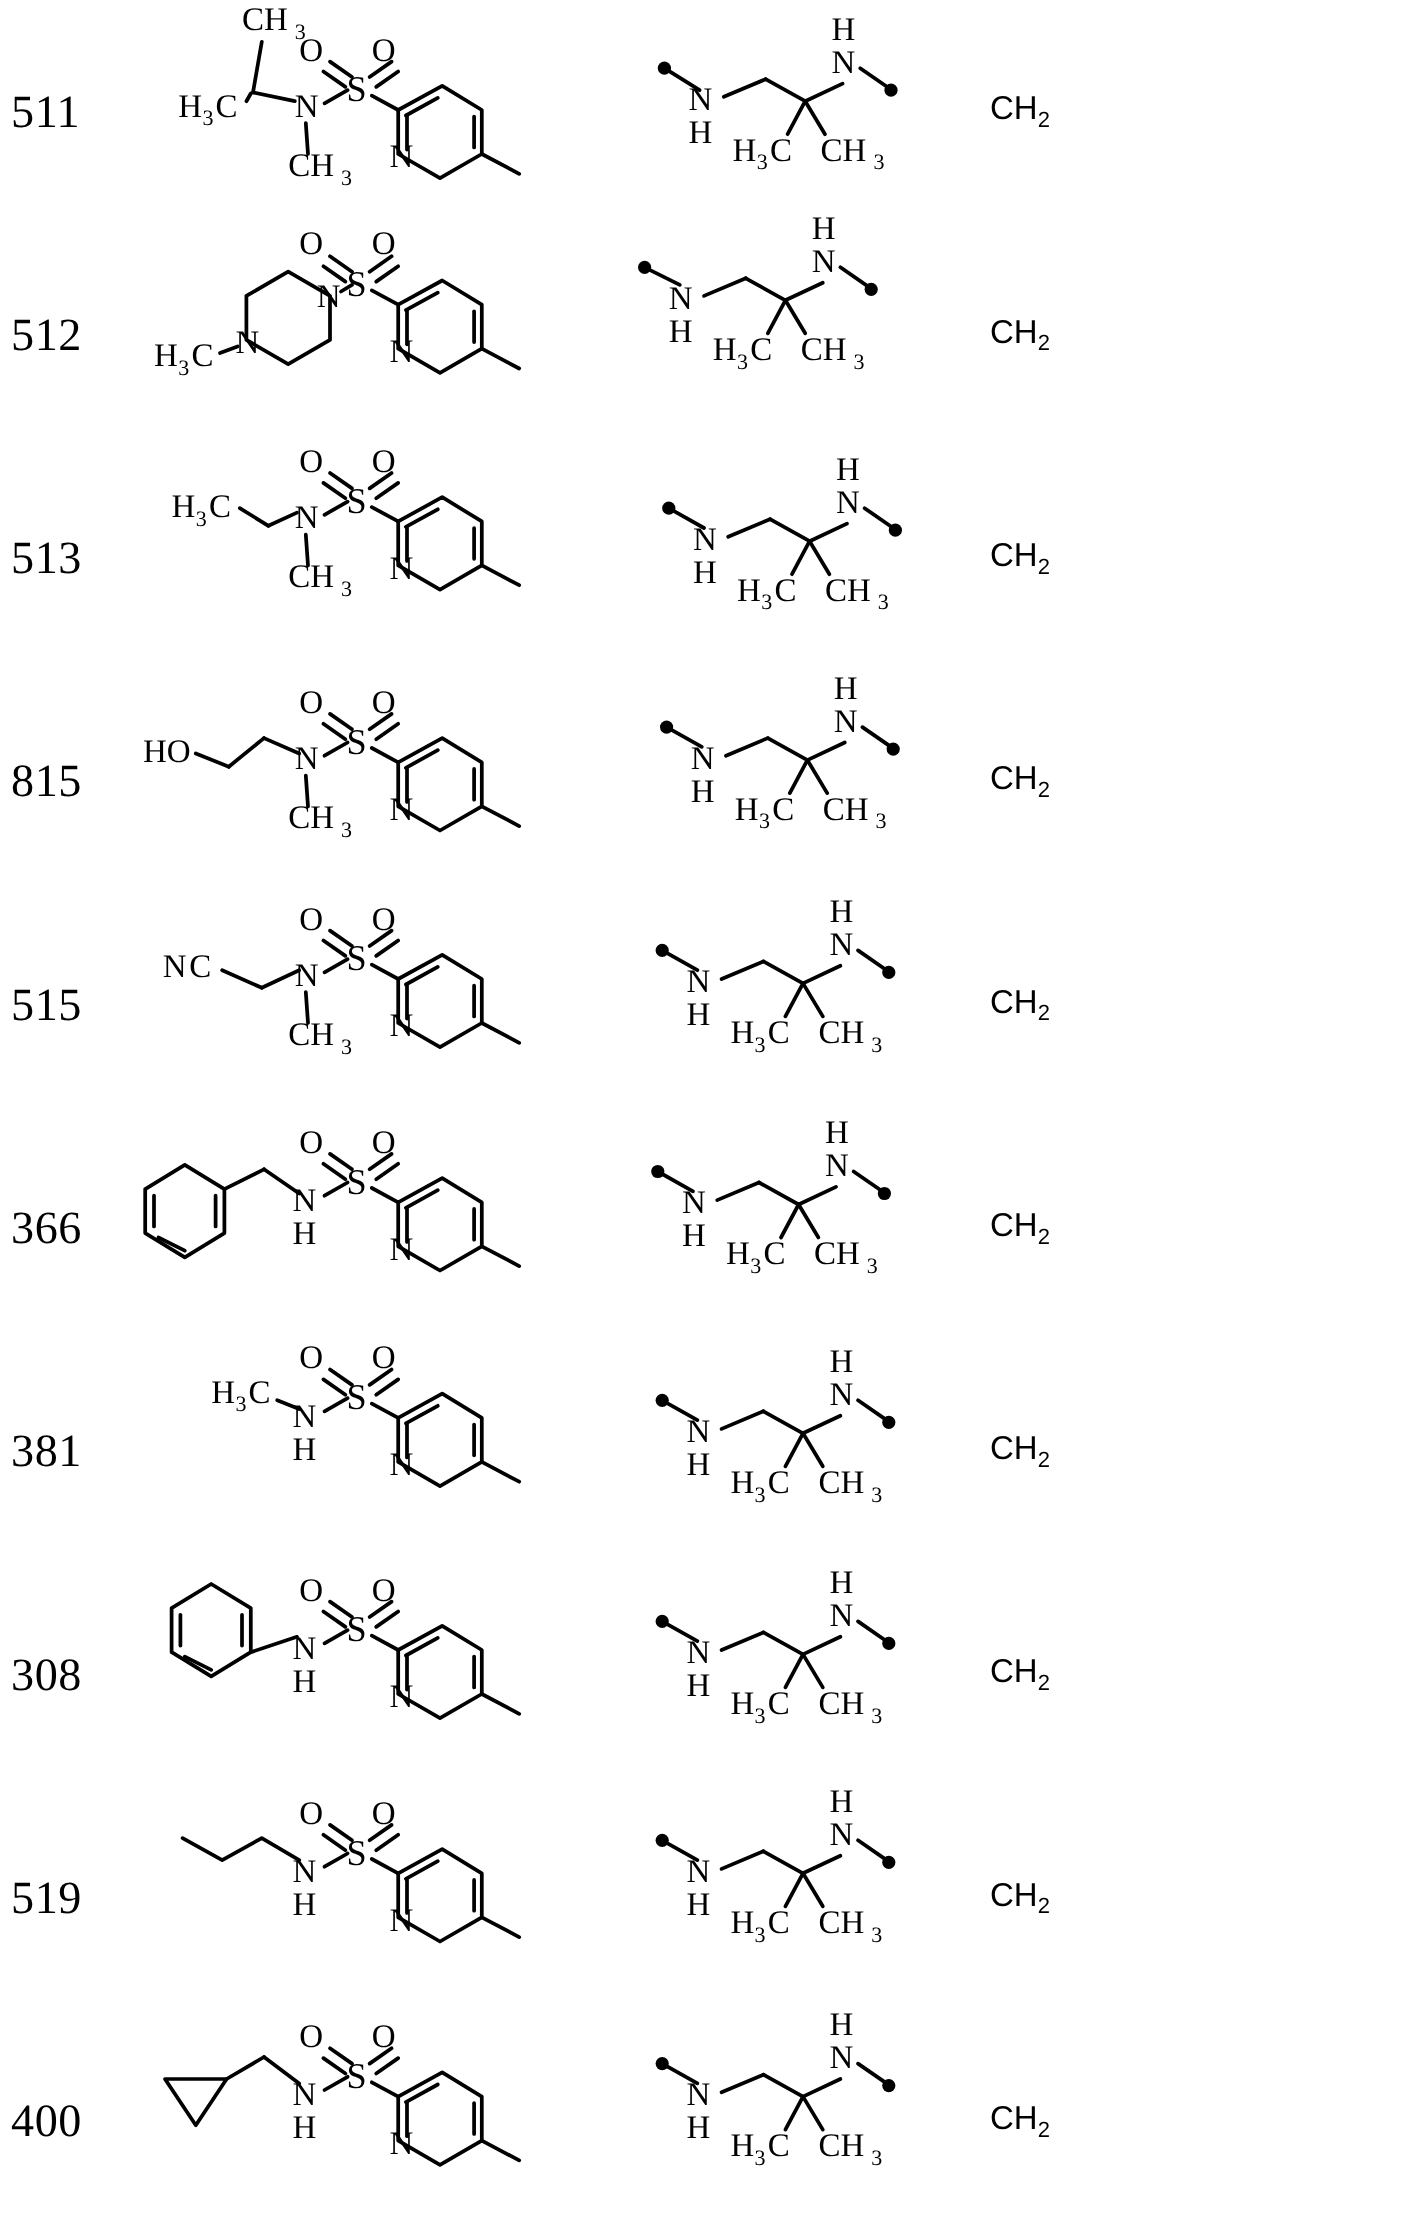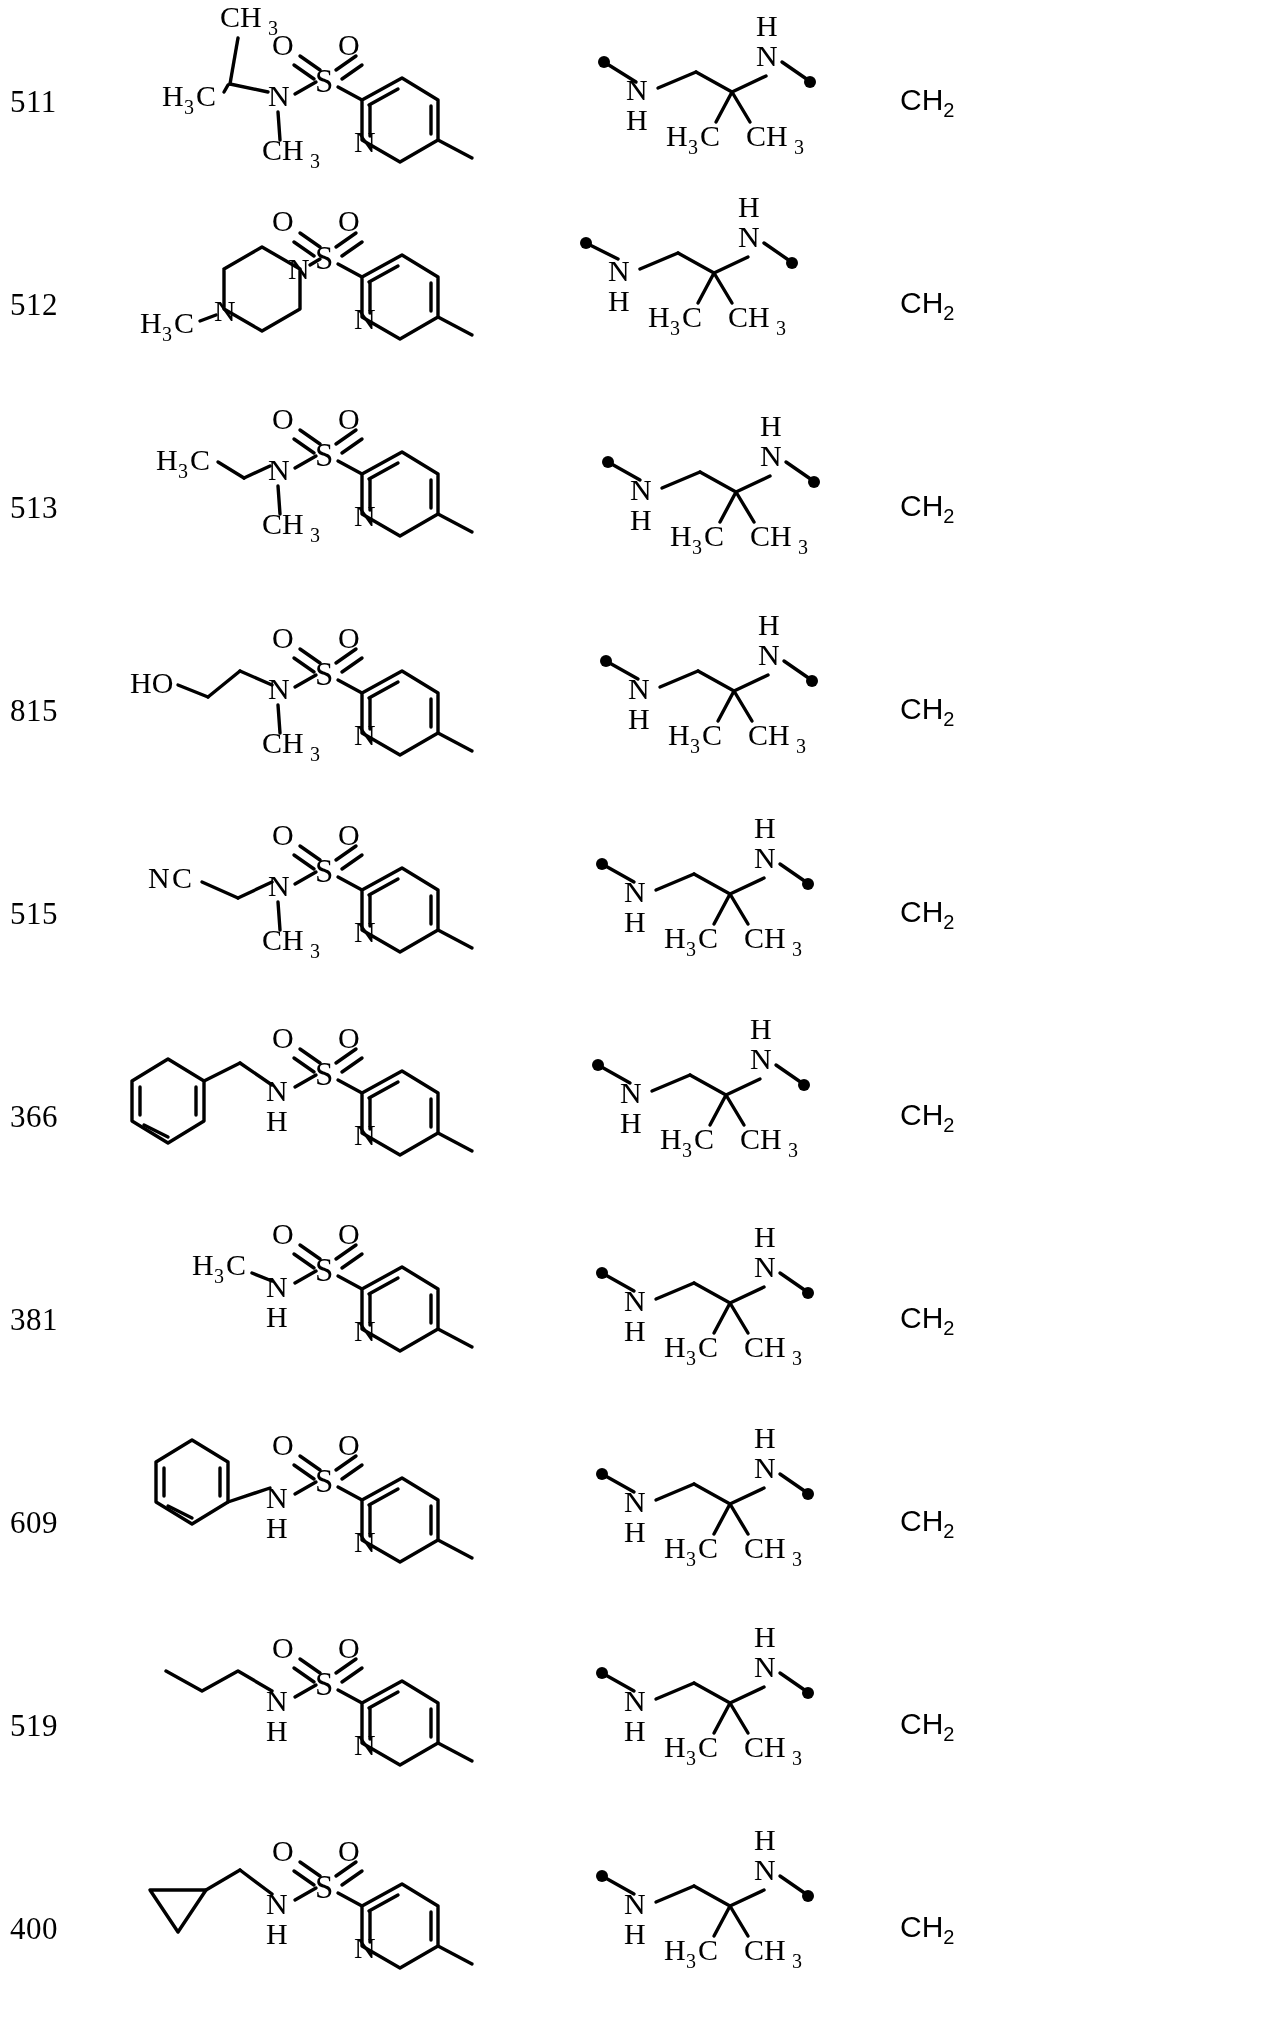--- a/index.html
+++ b/index.html
@@ -11,21 +11,21 @@
     position:relative;
     overflow:hidden;
   }
   .sheet{position:relative;width:1274px;height:2031px;}
   .row{position:relative;width:1274px;height:203.1px;}
   .rownum{
     position:absolute;
     left:10px;
     top:50%;
     transform:translateY(-50%);
-    font-size:31px;
+    font-size:42px;
     font-family:"Liberation Serif", serif;
     letter-spacing:0.5px;
   }
   .colR1{position:absolute;left:120px;top:0;width:420px;height:203.1px;}
   .colR2{position:absolute;left:560px;top:0;width:330px;height:203.1px;}
   .colR3{position:absolute;left:900px;top:50%;transform:translateY(-50%);width:120px;
          font-size:30px;font-family:Liberation Sans, sans-serif;}
   .colR3 sub{font-size:20px;}
   svg{display:block;overflow:visible;}
   text{font-family:"Liberation Serif", serif;fill:#000;}
@@ -425,21 +425,21 @@
         <text class="sb" x="126" y="146">3</text>
         <text class="at" x="138" y="138">C</text>
         <text class="at" x="184" y="138">CH</text>
         <text class="sb" x="232" y="146">3</text>
       </svg>
     </div>
     <div class="colR3"><span>CH</span><sub>2</sub></div>
   </div>
 
   <div class="row">
-    <div class="rownum">609</div>
+    <div class="rownum">308</div>
     <div class="colR1">
       <svg width="420" height="203" viewBox="0 0 420 203">
         <polyline points="36,40 36,80 72,102 108,80 108,40 72,18 36,40"></polyline>
         <line x1="44" y1="46" x2="44" y2="74"></line>
         <line x1="100" y1="46" x2="100" y2="74"></line>
         <line x1="48" y1="84" x2="72" y2="96"></line>
         <line x1="108" y1="80" x2="150" y2="66"></line>
         <text class="at" x="146" y="86">N</text>
         <text class="at" x="146" y="116">H</text>
         <line x1="175" y1="72" x2="196" y2="60"></line>

